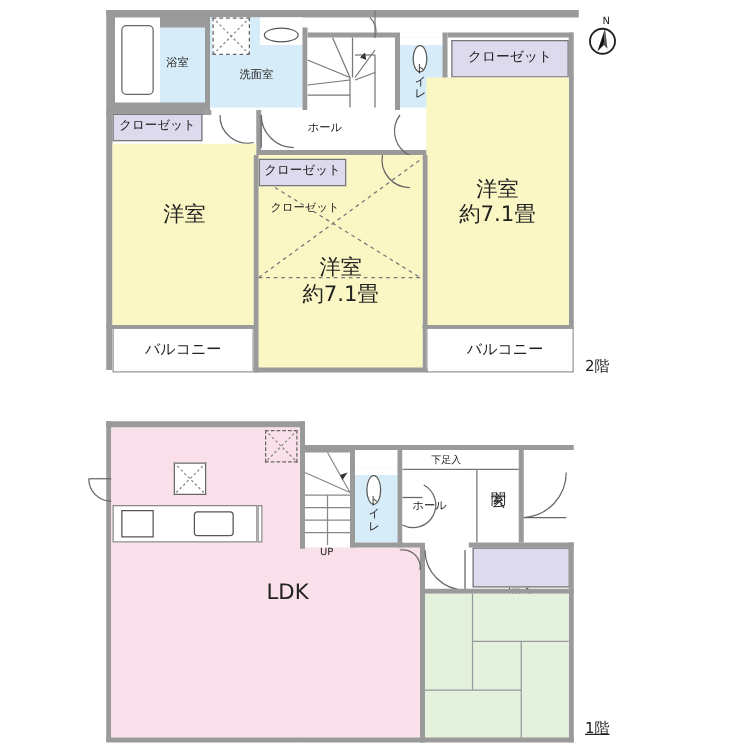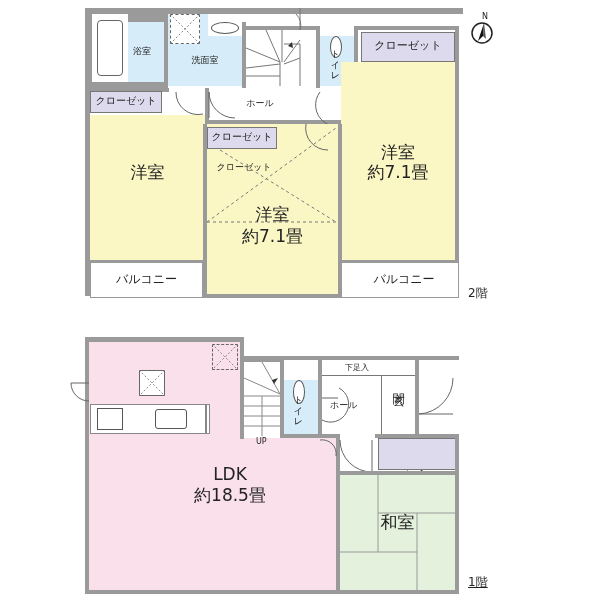--- a/index.html
+++ b/index.html
@@ -162,21 +162,20 @@
     <path d="M71 383 A18 18 0 0 0 89 401" stroke="#666" fill="none"></path>
       <line x1="71" y1="383" x2="89" y2="383" stroke="#666"></line>
   </svg>
 
   <div class="abs" style="left:90px;top:404px;width:116px;height:30px;background:#fff;border:1px solid #888;"></div>
   <div class="abs" style="left:97px;top:408px;width:26px;height:22px;border:1px solid #555;background:#fff;"></div>
   <div class="abs" style="left:155px;top:409px;width:32px;height:20px;border:1px solid #555;border-radius:3px;"></div>
   <div class="abs" style="left:206px;top:404px;width:4px;height:30px;background:#fff;border:1px solid #888;"></div>
 
   <div class="lbl big" style="left:170px;top:465px;width:120px;">LDK</div>
-  <div class="lbl big" style="left:170px;top:486px;width:120px;">約18.5畳</div>
 
   <div class="room white" style="left:244px;top:358px;width:36px;height:78px;border-top:4px solid #9a9a9a;"></div>
   <svg class="over" width="600" height="600">
     <g stroke="#888" fill="none">
       <line x1="244" y1="378" x2="280" y2="394"></line>
         <line x1="262" y1="362" x2="280" y2="394"></line>
       <line x1="244" y1="396" x2="280" y2="396"></line>
         <line x1="244" y1="406" x2="280" y2="406"></line>
       <line x1="244" y1="416" x2="280" y2="416"></line>
         <line x1="244" y1="426" x2="280" y2="426"></line>
@@ -222,17 +221,16 @@
   <div class="room green" style="left:340px;top:475px;width:115px;height:116px;"></div>
   <svg class="over" width="600" height="600">
     <g stroke="#999" fill="none">
       <line x1="378" y1="475" x2="378" y2="513"></line>
         <line x1="378" y1="513" x2="455" y2="513"></line>
       <line x1="417" y1="513" x2="417" y2="591"></line>
         <line x1="340" y1="552" x2="417" y2="552"></line>
       <line x1="378" y1="513" x2="378" y2="552"></line>
     </g>
   </svg>
-  <div class="lbl big" style="left:340px;top:513px;width:115px;">和室</div>
   <div class="wall" style="left:336px;top:590px;width:123px;height:4px;"></div>
 
   <div class="lbl mid" style="left:468px;top:576px;text-decoration:underline;">1階</div>
 </div>
 
 </body></html>

